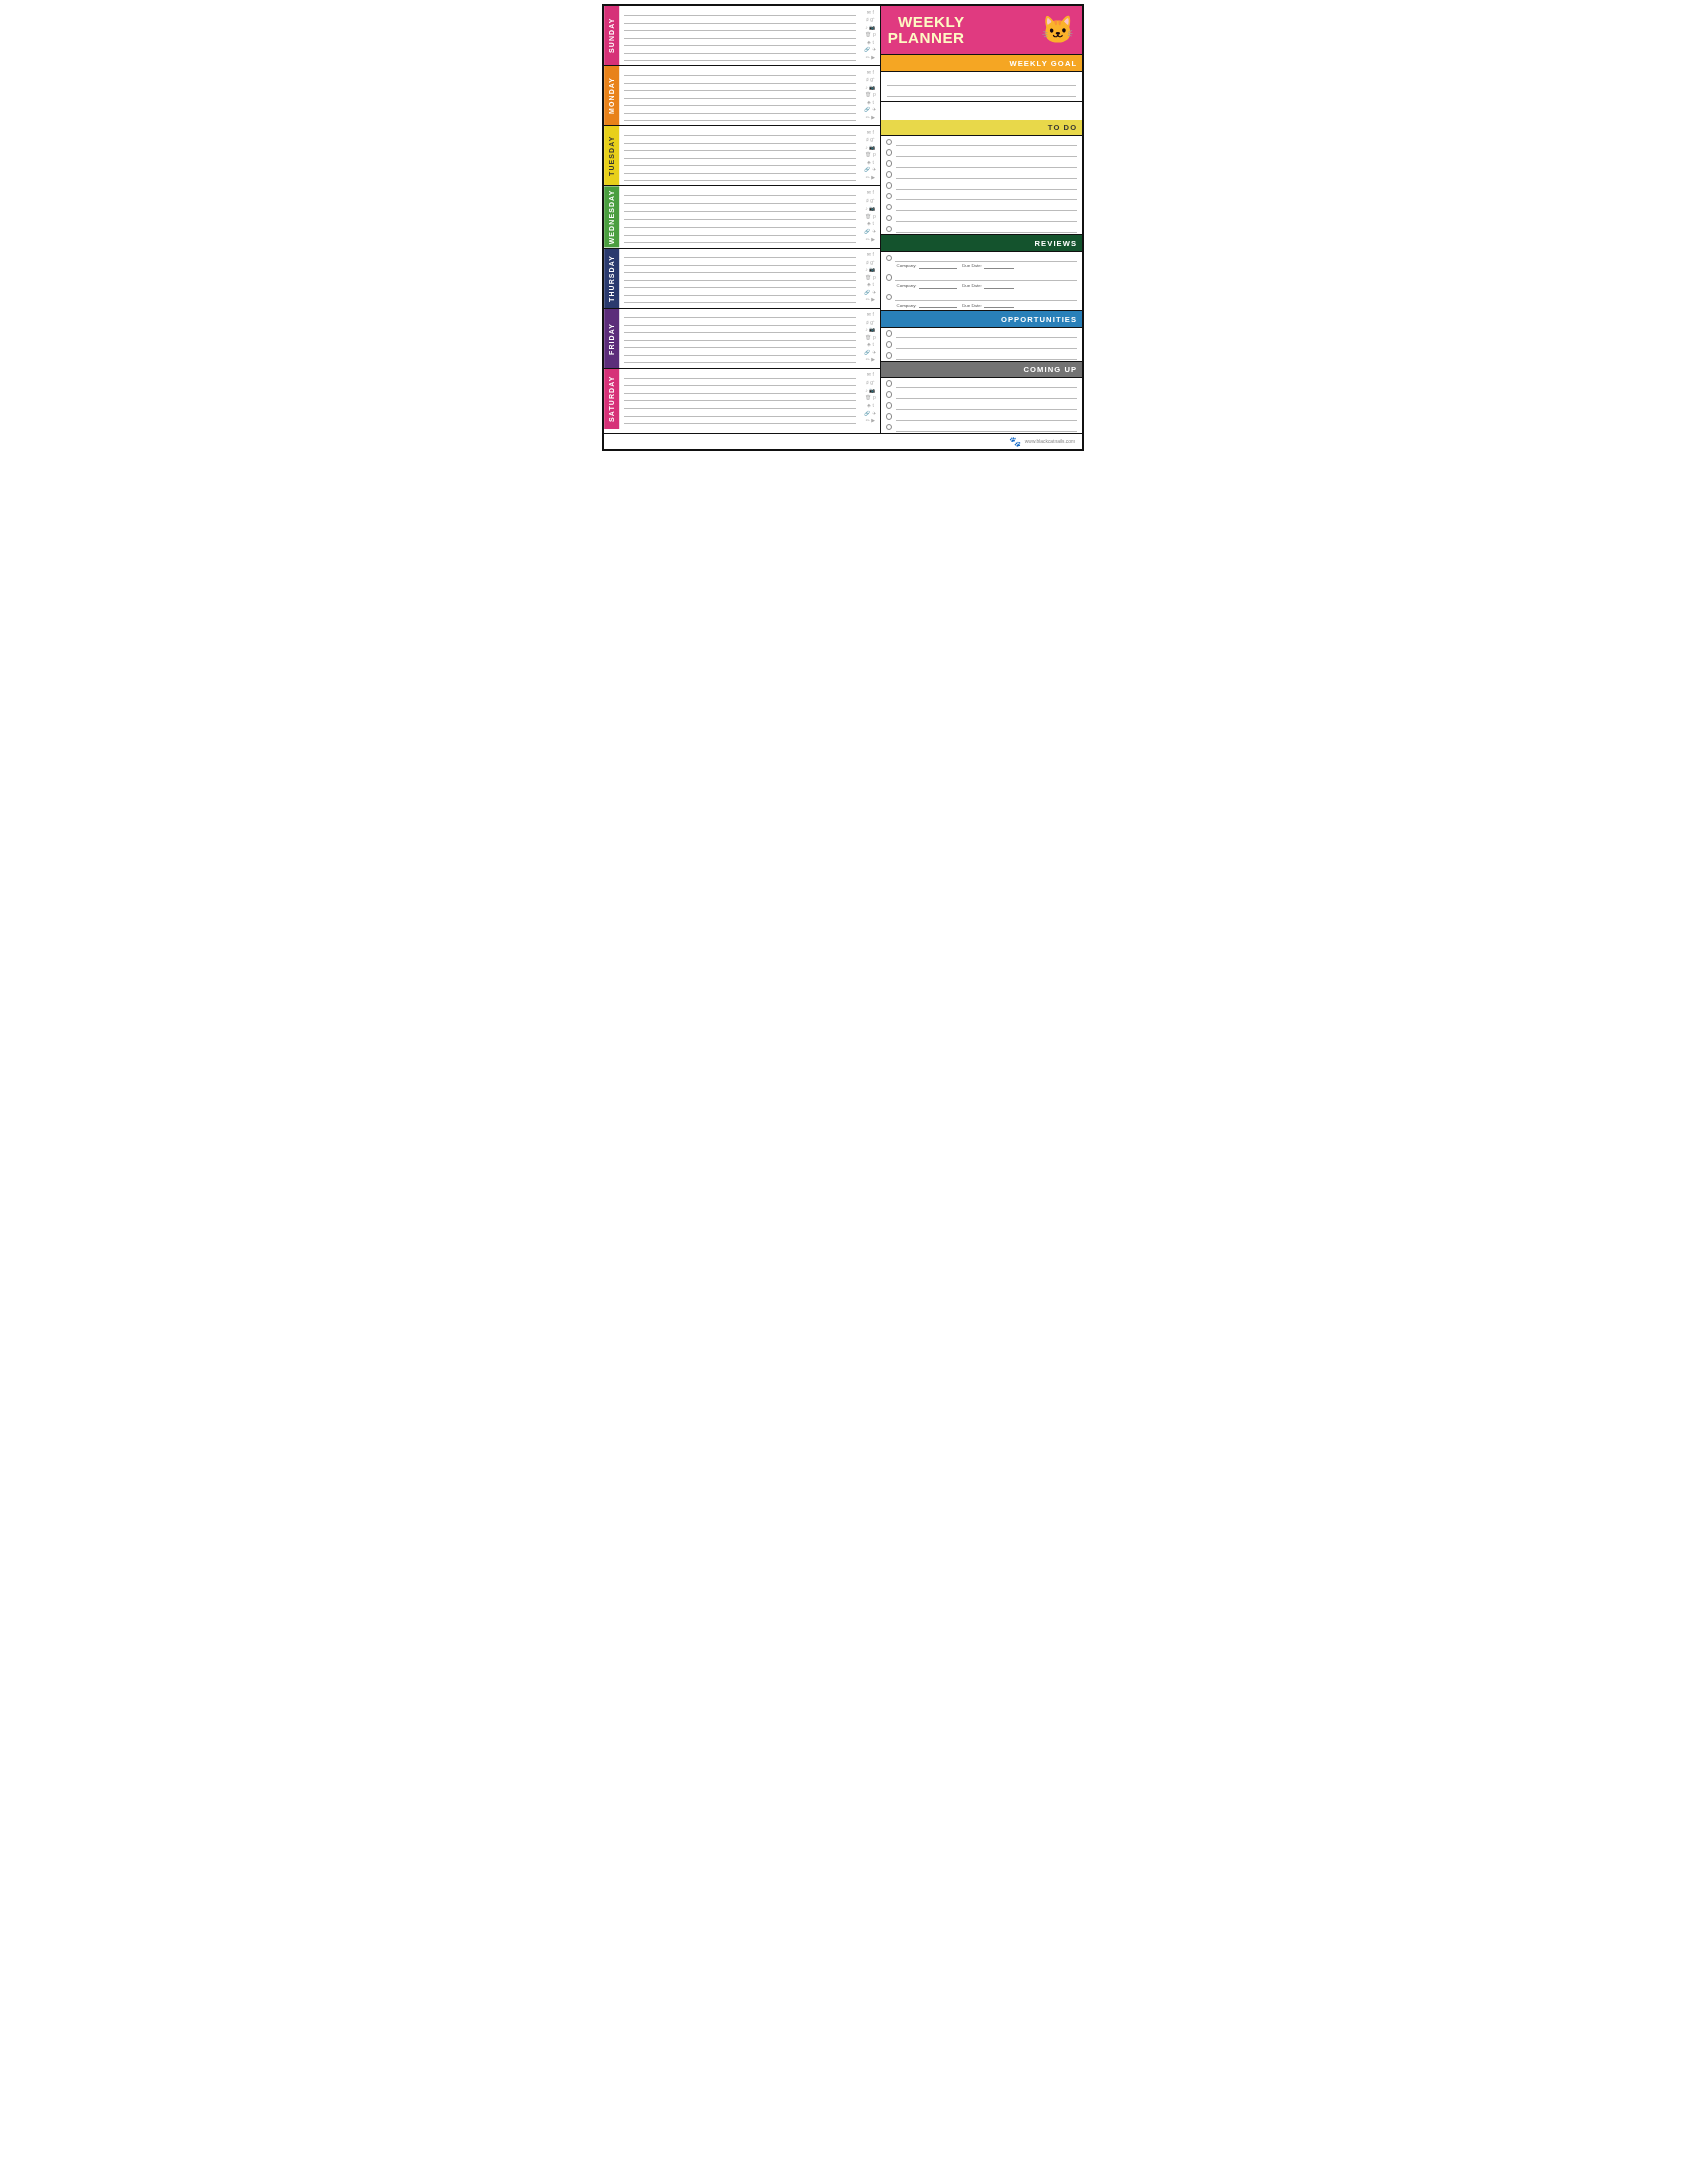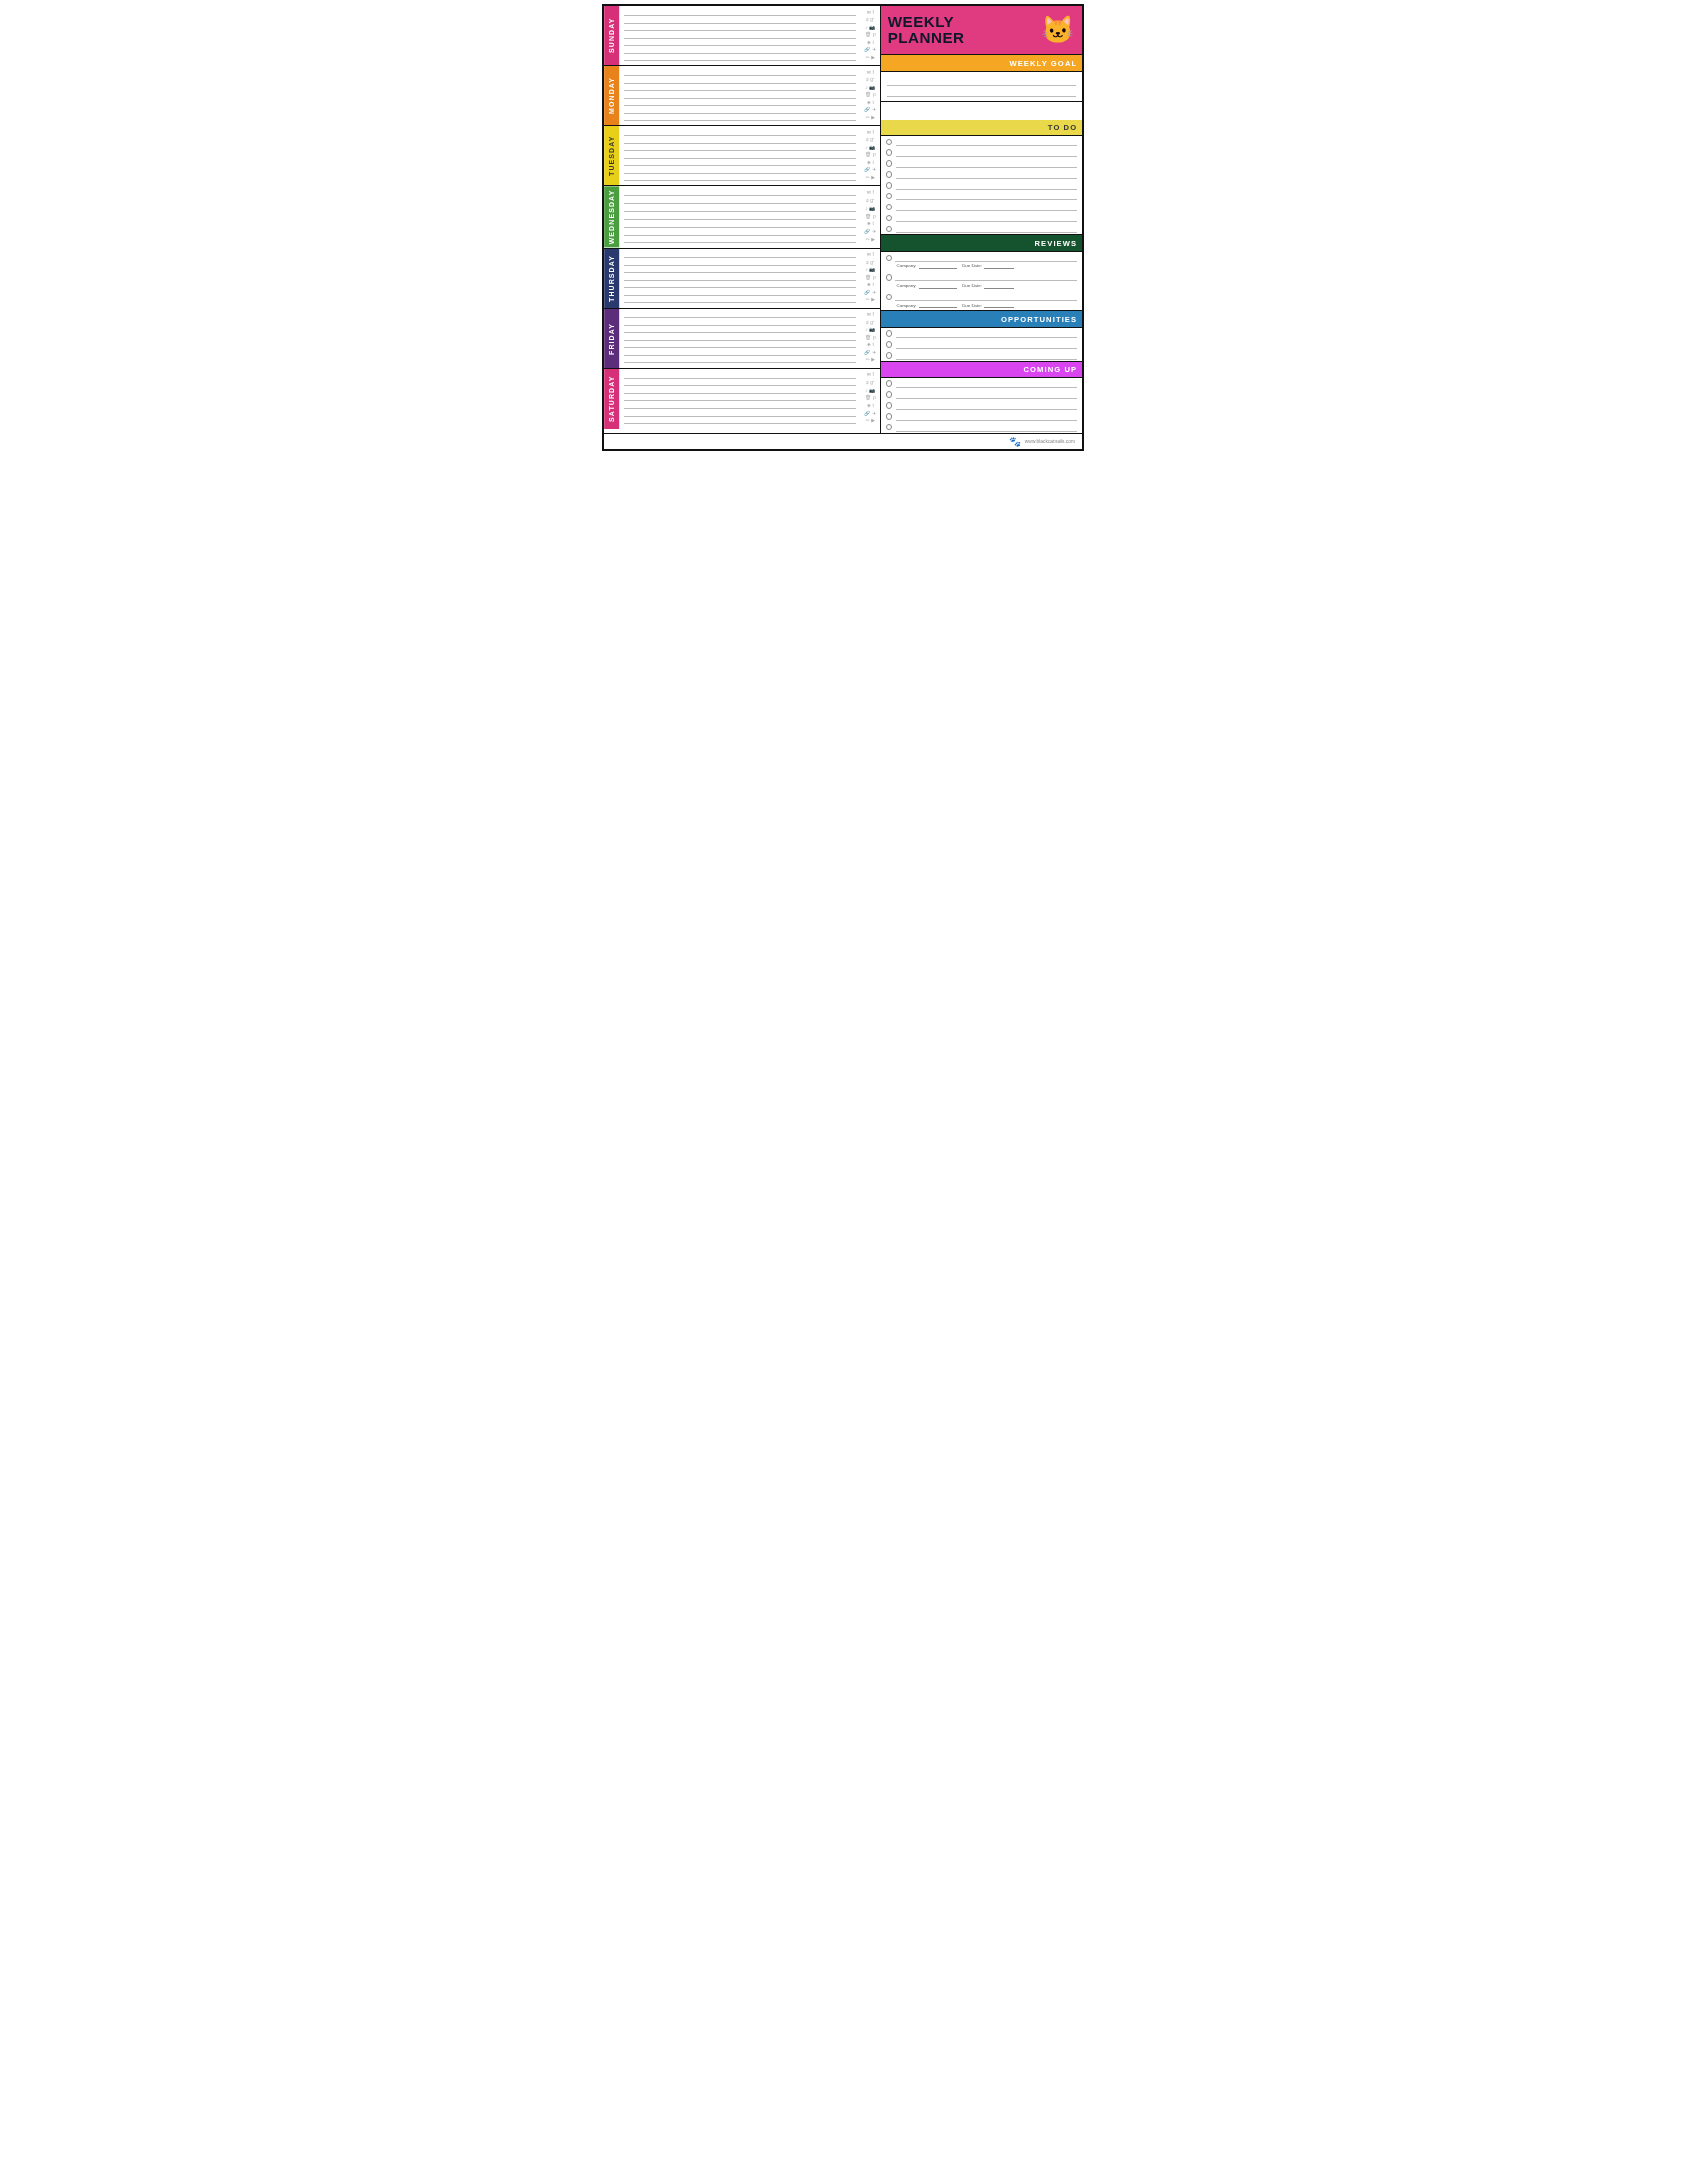--- a/index.html
+++ b/index.html
@@ -104,24 +104,25 @@
       justify-content: space-between;
       padding: 5.4px 6.5px;
       border-bottom: 1.6px solid #111;
       min-height: 49px;
       position: relative;
     }
     .weekly-planner-title {
       font-family: 'Arial Black', Arial, sans-serif;
       font-weight: 900;
       font-size: 15.2px;
-      color: #0f172a;
+      color: #fef9c3;
       text-transform: uppercase;
       line-height: 1.1;
       letter-spacing: 0.5px;
+      text-align: right;
     }
     .cat-icon {
       font-size: 27px;
       color: #fff;
       opacity: 0.9;
     }
     .section-header {
       text-align: right;
       font-family: 'Arial Black', Arial, sans-serif;
       font-weight: 900;
@@ -129,21 +130,21 @@
       letter-spacing: 1.1px;
       text-transform: uppercase;
       color: #fff;
       padding: 3.3px 4.4px;
       border-bottom: 1.1px solid #111;
     }
     .weekly-goal-header { background: #f5a623; }
     .to-do-header { background: #e8d84a; color: #333; margin-top: 18px; }
     .reviews-header { background: #14532d; }
     .opportunities-header { background: #2980b9; }
-    .coming-up-header { background: #d946ef; }
+    .coming-up-header { background: #737373; }
     .goal-lines {
       padding: 2.2px 5.4px;
       border-bottom: 1.1px solid #111;
     }
     .goal-line {
       border-bottom: 0.5px solid #bbb;
       height: 9.8px;
       margin: 1.6px 0;
     }
     .todo-section {

